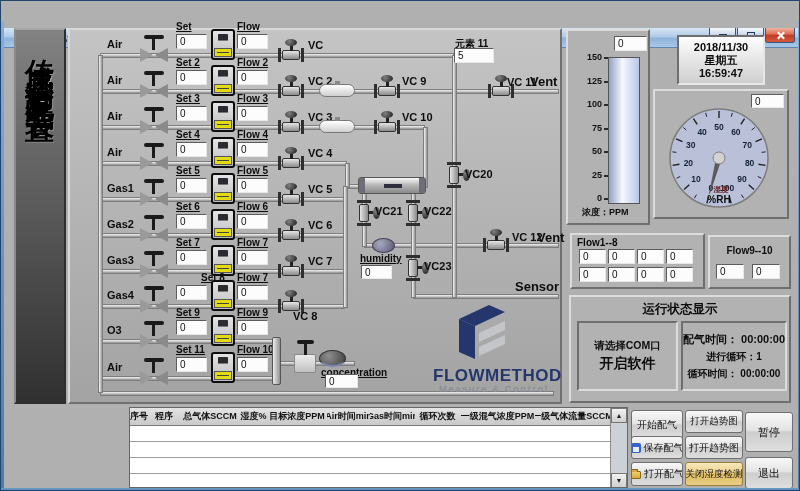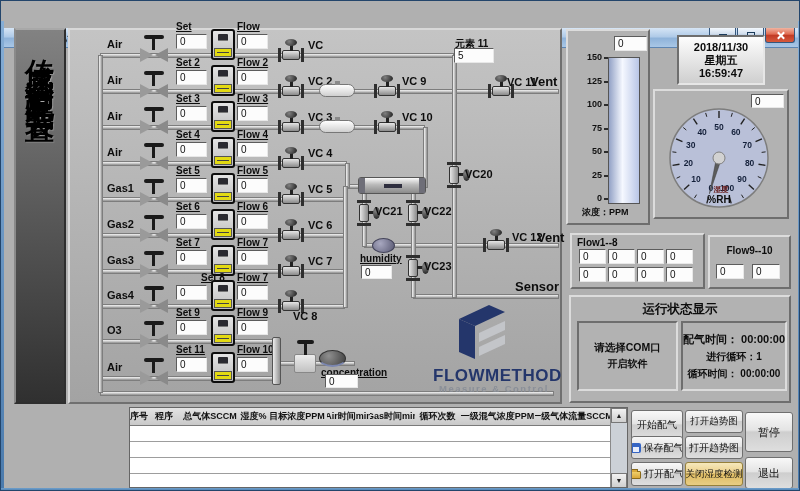--- a/index.html
+++ b/index.html
@@ -215,21 +215,21 @@
   <div class="panel" id="flow910Panel" style="left:707px;top:234px;width:83px;height:54px;">
     <div class="lbl" style="left:0;top:8px;width:79px;text-align:center;font-size:10px;">Flow9--10</div>
   <div class="vbox" style="position: absolute; left: 6px; top: 27px; width: 28px; height: 15px;">0</div>
       <div class="vbox" style="position: absolute; left: 42px; top: 27px; width: 28px; height: 15px;">0</div>
     </div>
 
   <div class="panel" style="left:568px;top:294px;width:222px;height:108px;">
     <div class="lbl" style="left:0;top:4px;width:218px;text-align:center;font-size:12.5px;">运行状态显示</div>
     <div class="sunkenbox" style="left:6px;top:24px;width:101px;height:70px;display:flex;flex-direction:column;align-items:center;justify-content:center;gap:2px;">
       <div class="lbl" style="position:static;font-size:10.5px;">请选择COM口</div>
-      <div class="lbl" style="position:static;font-size:10px;">开启软件</div>
+      <div class="lbl" style="position:static;font-size:14px;">开启软件</div>
     </div>
     <div class="sunkenbox" style="left:110px;top:24px;width:106px;height:70px;display:flex;flex-direction:column;align-items:center;justify-content:center;gap:3px;">
       <div class="lbl" style="position:static;font-size:11px;">配气时间： 00:00:00</div>
       <div class="lbl" style="position:static;font-size:10px;">进行循环：1</div>
       <div class="lbl" style="position:static;font-size:10px;">循环时间： 00:00:00</div>
     </div>
   </div>
 
 
   <div id="tableWrap">

